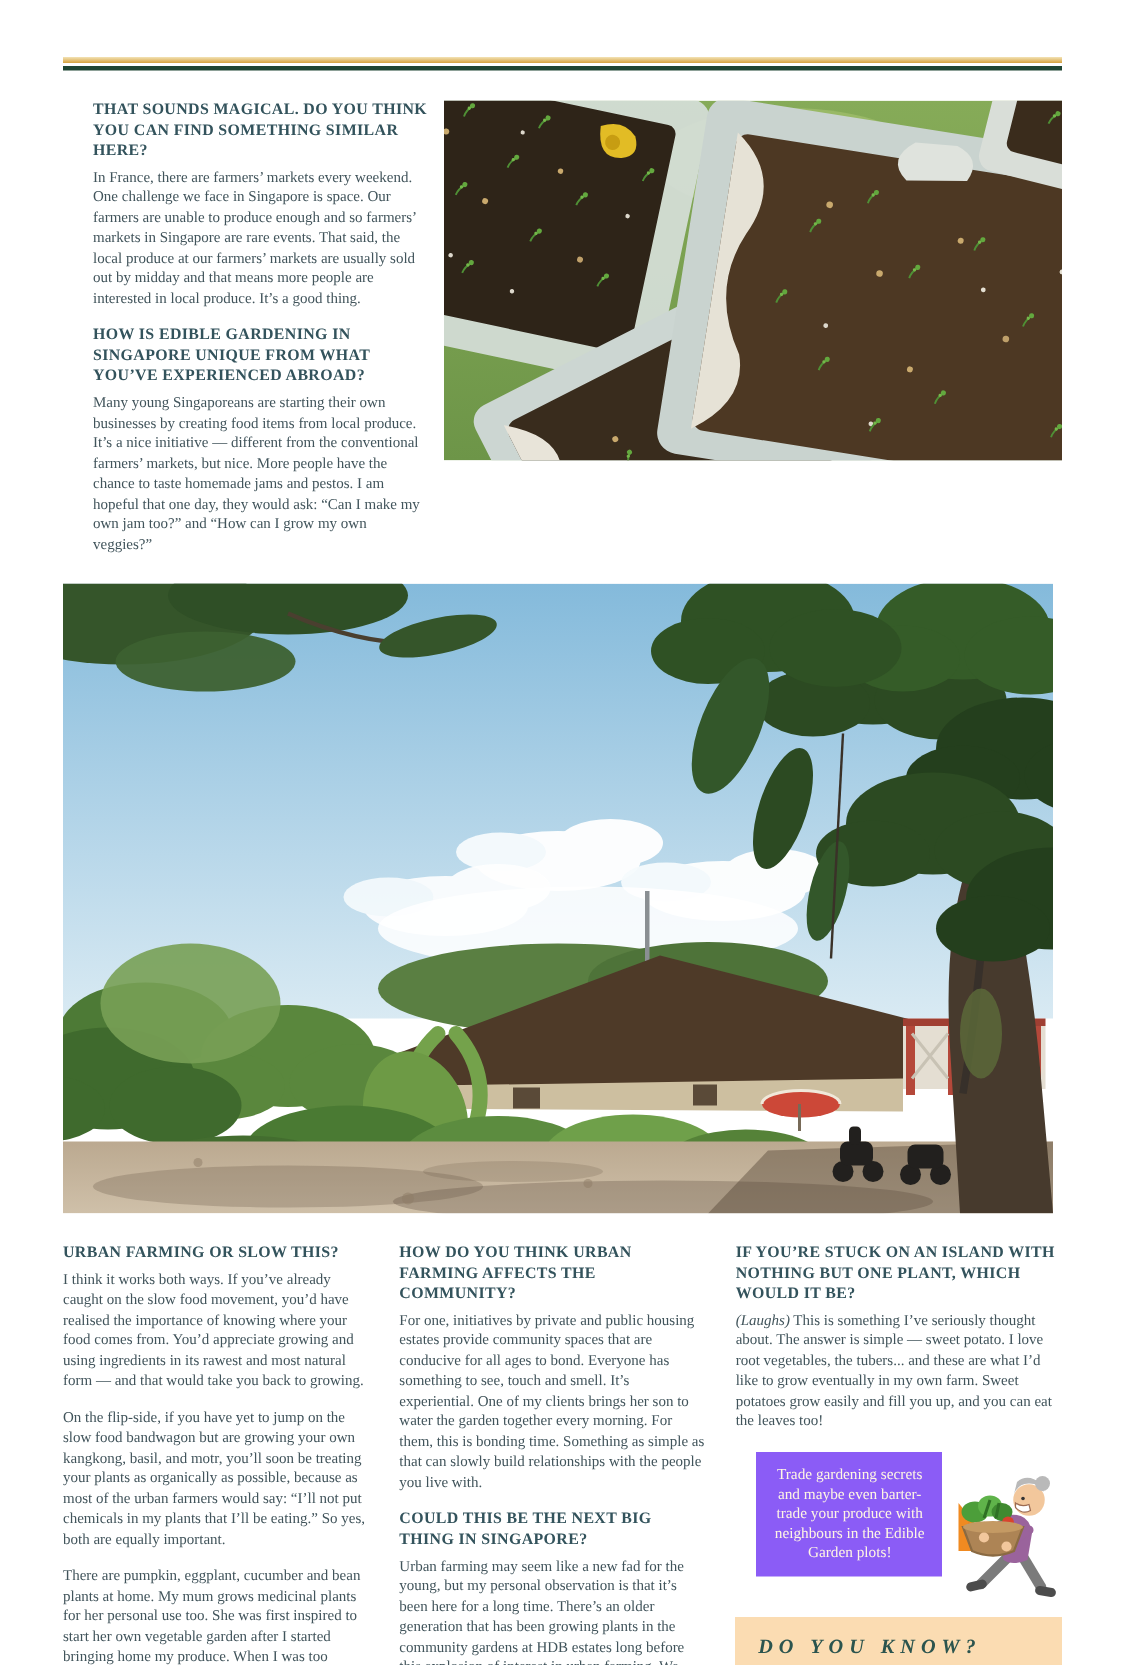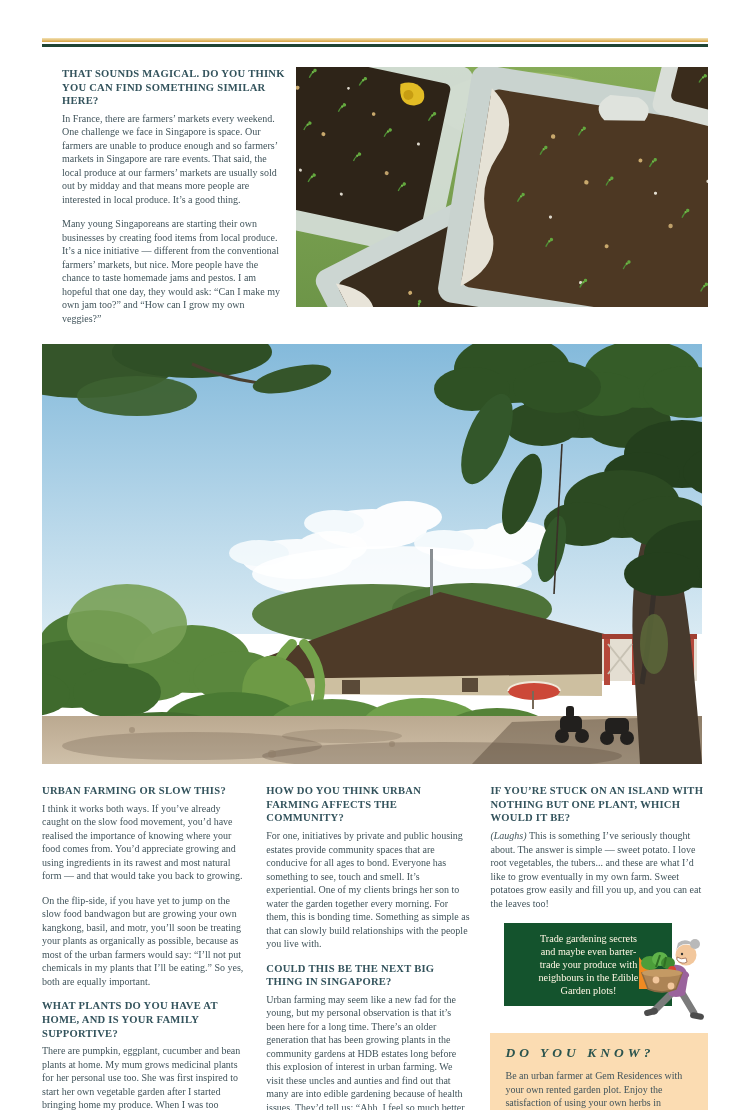--- a/index.html
+++ b/index.html
@@ -32,22 +32,22 @@
   .mid-photo{margin-top:8px;height:420px;overflow:hidden;}
 
   
   .cols{display:flex;gap:19px;margin-top:20px;min-height:300px;}
   .col{flex:1;min-width:0;}
   .col3{flex:1.06;}
 
   
   .bubble-row{position:relative;height:104px;margin-top:2px;}
   .bubble{
-    position:absolute;left:14px;top:2px;width:112px;background:#14532d;color:#fff6e3;
-    font-size:10.2px;line-height:13px;text-align:center;padding:9px 28px;
+    position:absolute;left:14px;top:2px;width:112px;background:#8b5cf6;color:#fff6e3;
+    font-size:10.2px;line-height:13px;text-align:center;padding:9px 6px;
   }
   .bubble-tail{position:absolute;left:149px;top:36px;width:0;height:0;
     border-bottom:32px solid #f08a21;border-right:26px solid transparent;}
   .farmer{position:absolute;right:0;top:16px;}
 
   
   .know-box{background:#fbdcb2;padding:12px 15px 13px 15px;margin-top:8px;}
   .know-title{
     font-size:13.5px;font-weight:bold;letter-spacing:4px;color:#2b544e;margin:0 0 8px 0;font-style:italic;
   }
@@ -63,20 +63,21 @@
     <div class="rule-green"></div>
   </div>
 
   <div class="top-zone">
     <div class="top-left">
       <div class="sec">
         <h3 class="q">THAT SOUNDS MAGICAL. DO YOU THINK YOU CAN FIND SOMETHING SIMILAR HERE?</h3>
         <p class="body">In France, there are farmers’ markets every weekend. One challenge we face in Singapore is space. Our farmers are unable to produce enough and so farmers’ markets in Singapore are rare events. That said, the local produce at our farmers’ markets are usually sold out by midday and that means more people are interested in local produce. It’s a good thing.</p>
       </div>
       <div class="sec">
+        <h3 class="q">HOW IS EDIBLE GARDENING IN SINGAPORE UNIQUE FROM WHAT YOU’VE EXPERIENCED ABROAD?</h3>
         <p class="body">Many young Singaporeans are starting their own businesses by creating food items from local produce. It’s a nice initiative — different from the conventional farmers’ markets, but nice. More people have the chance to taste homemade jams and pestos. I am hopeful that one day, they would ask: “Can I make my own jam too?” and “How can I grow my own veggies?”</p>
       </div>
     </div>
 
     <div class="top-photo">
       <svg width="432" height="240" viewBox="0 0 432 240" xmlns="http://www.w3.org/2000/svg">
         <defs>
           <linearGradient id="grass" x1="0" y1="0" x2="0" y2="1">
             <stop offset="0" stop-color="#86ab58"></stop>
               <stop offset="1" stop-color="#6d9548"></stop>
@@ -282,21 +283,20 @@
       </g>
     </svg>
   </div>
 
   <div class="cols">
 
     <div class="col">
       <h3 class="q">URBAN FARMING OR SLOW THIS?</h3>
       <p class="body">I think it works both ways. If you’ve already caught on the slow food movement, you’d have realised the importance of knowing where your food comes from. You’d appreciate growing and using ingredients in its rawest and most natural form — and that would take you back to growing.</p>
       <p class="body">On the flip-side, if you have yet to jump on the slow food bandwagon but are growing your own kangkong, basil, and motr, you’ll soon be treating your plants as organically as possible, because as most of the urban farmers would say: “I’ll not put chemicals in my plants that I’ll be eating.” So yes, both are equally important.</p>
-      <h3 class="q">WHAT PLANTS DO YOU HAVE AT HOME, AND IS YOUR FAMILY SUPPORTIVE?</h3>
       <p class="body">There are pumpkin, eggplant, cucumber and bean plants at home. My mum grows medicinal plants for her personal use too. She was first inspired to start her own vegetable garden after I started bringing home my produce. When I was too drained from work to maintain my plants at home, she began scooping out the seeds and planting them. Now, my brother and his family have a starter kit for their kid to learn how to harvest basil for cooking.</p>
     </div>
 
     <div class="col">
       <h3 class="q">HOW DO YOU THINK URBAN FARMING AFFECTS THE COMMUNITY?</h3>
       <p class="body">For one, initiatives by private and public housing estates provide community spaces that are conducive for all ages to bond. Everyone has something to see, touch and smell. It’s experiential. One of my clients brings her son to water the garden together every morning. For them, this is bonding time. Something as simple as that can slowly build relationships with the people you live with.</p>
       <h3 class="q">COULD THIS BE THE NEXT BIG THING IN SINGAPORE?</h3>
       <p class="body">Urban farming may seem like a new fad for the young, but my personal observation is that it’s been here for a long time. There’s an older generation that has been growing plants in the community gardens at HDB estates long before this explosion of interest in urban farming. We visit these uncles and aunties and find out that many are into edible gardening because of health issues. They’d tell us: “Ahh, I feel so much better ’cos I know exactly what goes into my food.” Urban farming is an old trade that had been dying here. Edible Garden City wishes to bridge that gap between the younger and older generations, and to get the young interested in carrying on this tradition.</p>
     </div>
 

